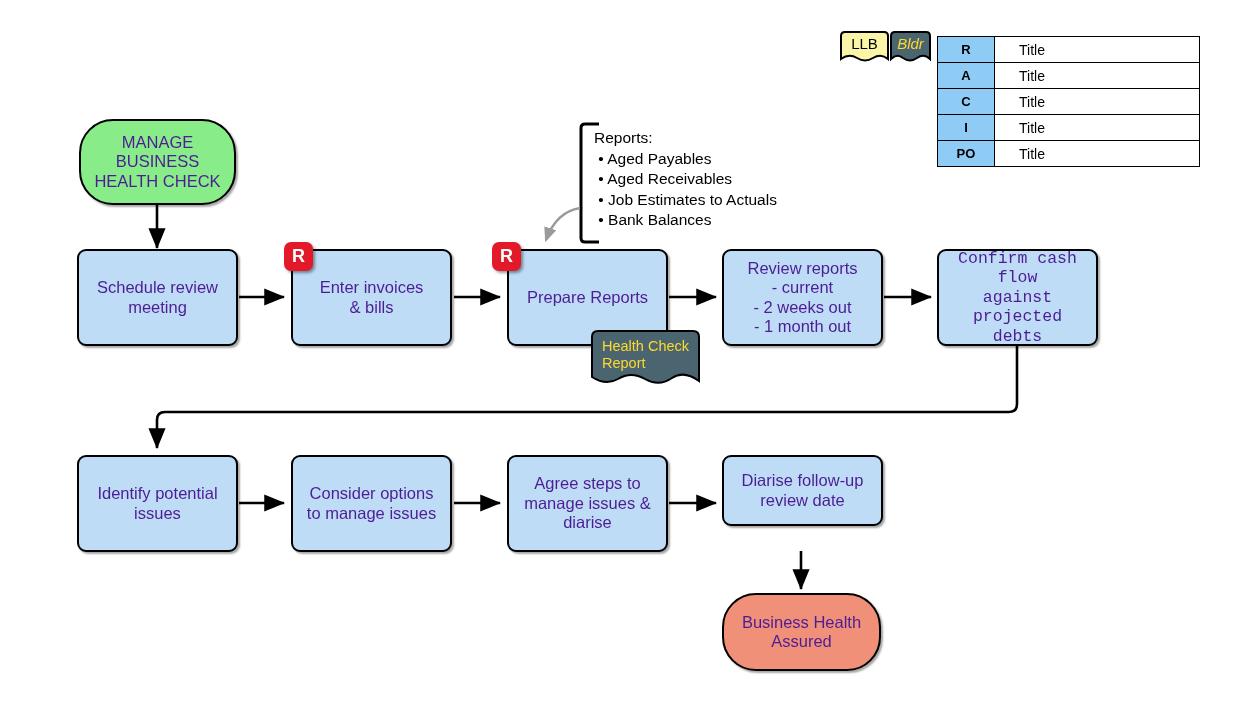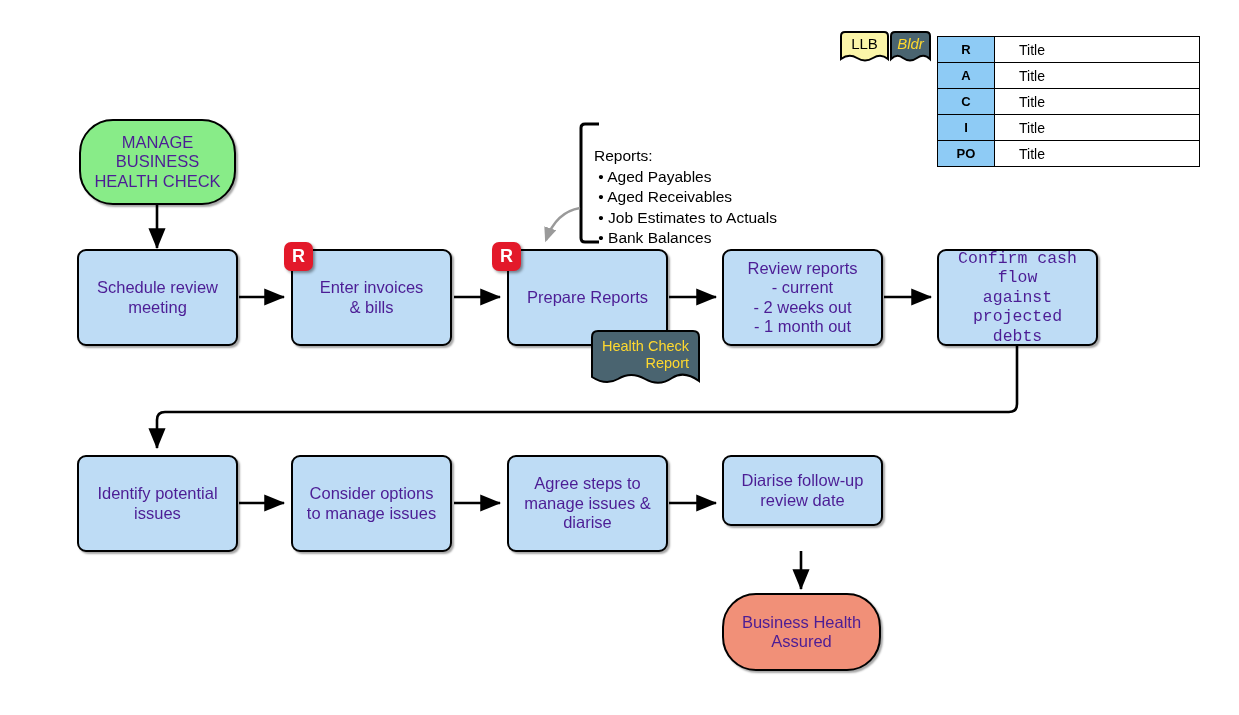--- a/index.html
+++ b/index.html
@@ -63,39 +63,38 @@
     align-items: center;
     justify-content: center;
     box-shadow: 2px 2px 3px rgba(0,0,0,0.4);
     z-index: 6;
   }
   .bookmark {
     position: absolute;
     display: flex;
     align-items: flex-start;
     justify-content: center;
-    text-align: right;
+    text-align: left;
     line-height: 1.15;
     z-index: 5;
   }
   .bookmark .bk-svg {
     position: absolute;
     left: 0; top: 0;
   }
   .bookmark .bk-label {
     position: relative;
     z-index: 2;
   }
   .reports-note {
     position: absolute;
     font-size: 15.5px;
     color: #000;
     line-height: 1.33;
     white-space: pre;
-    margin-top: 18px;
   }
   .raci-table {
     position: absolute;
     border-collapse: collapse;
     font-size: 13px;
   }
   .raci-table td {
     border: 1.5px solid #000;
     padding: 0;
     height: 25px;

